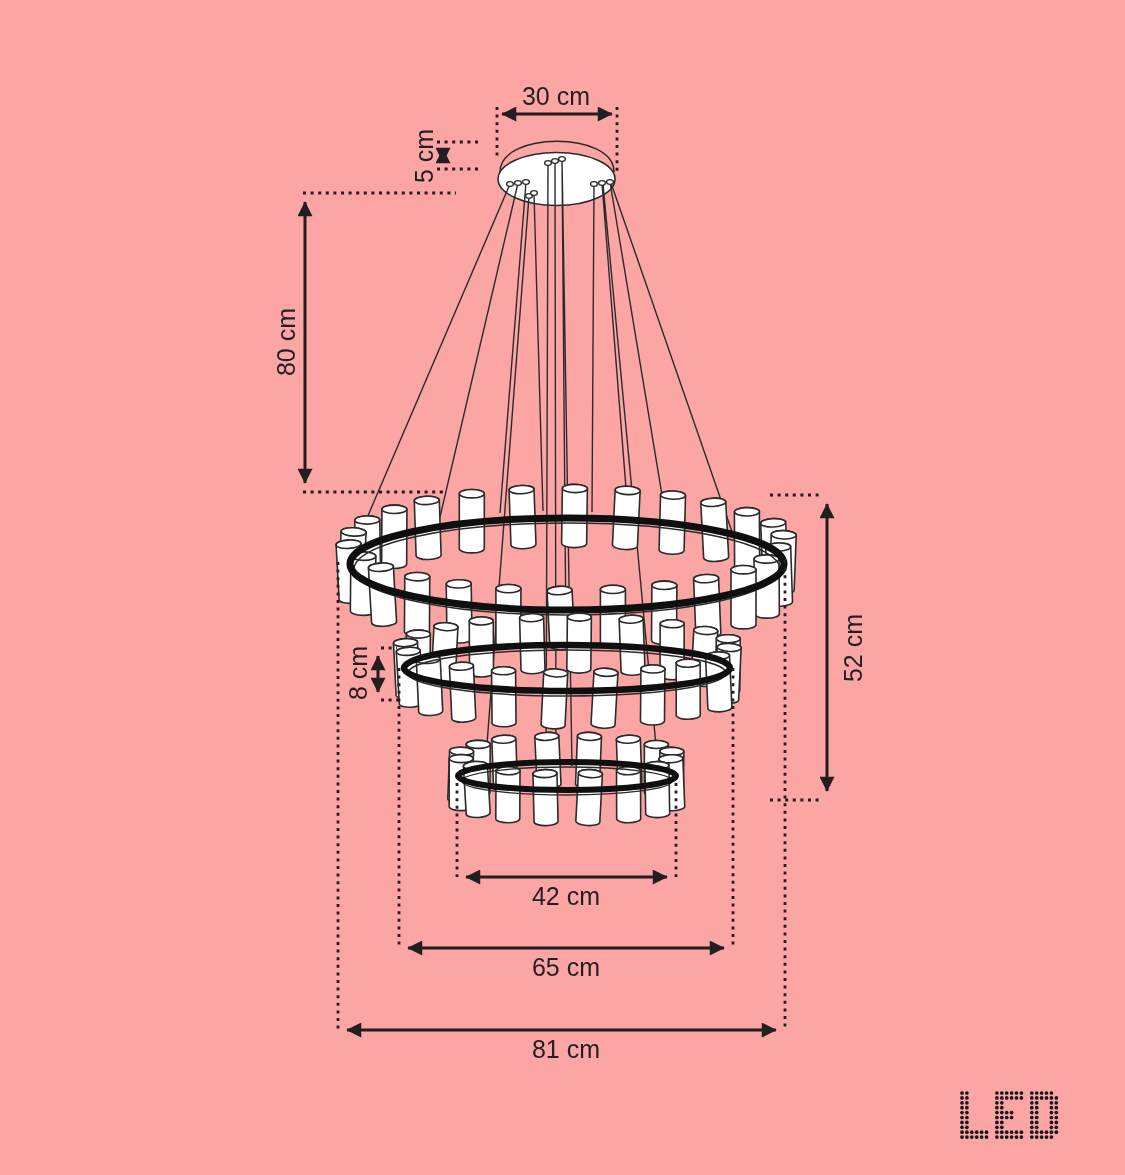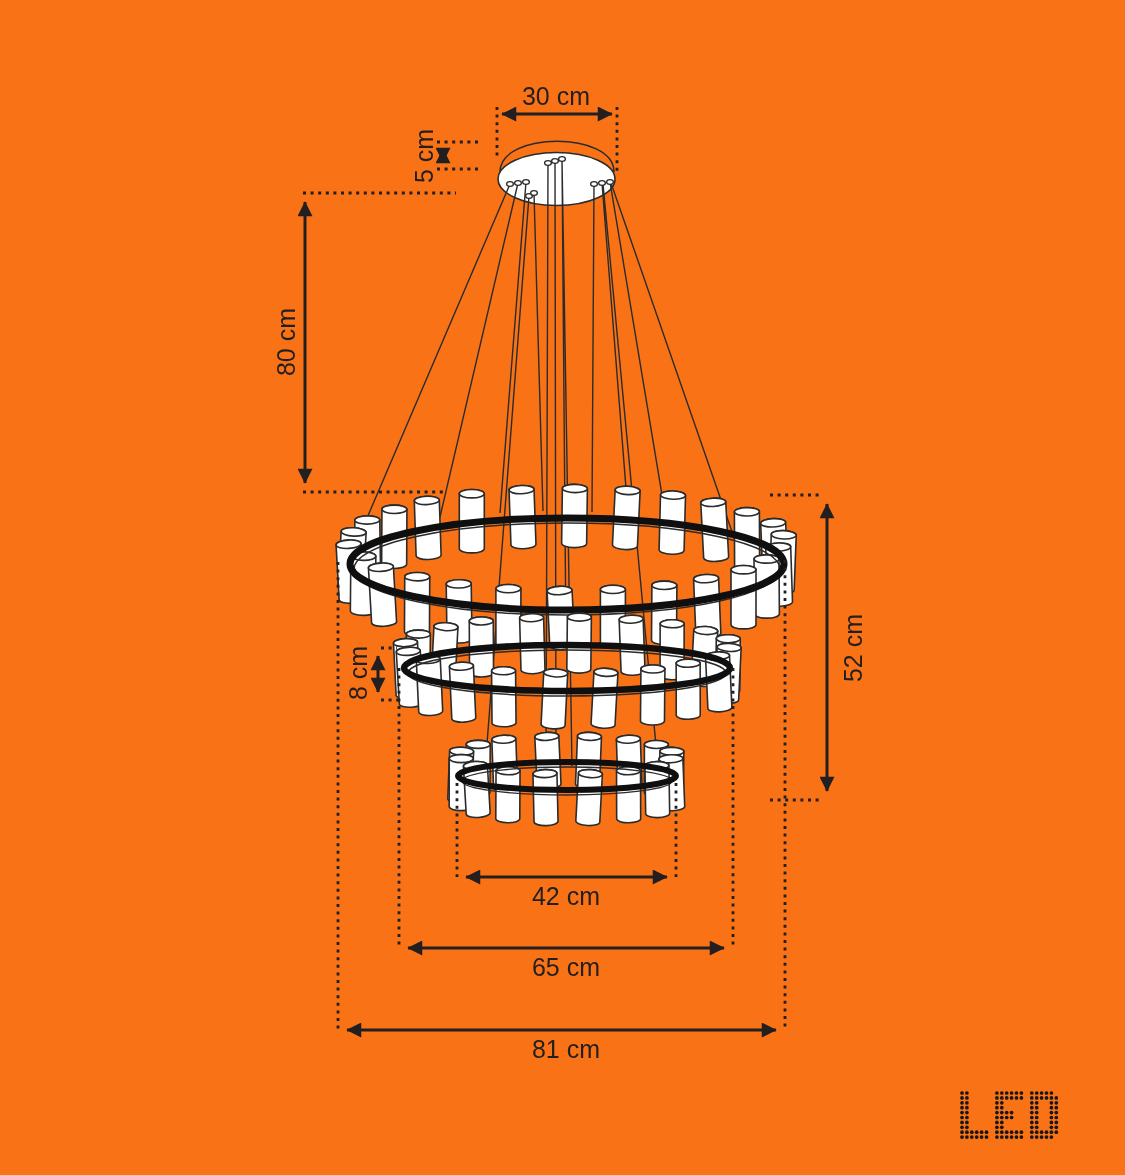--- a/index.html
+++ b/index.html
@@ -1,16 +1,16 @@
 <!DOCTYPE html>
 <html><head>
 <meta charset="utf-8">
 <style>
   html,body{margin:0;padding:0;background:#ffffff;}
-  .stage{position:relative;width:1125px;height:1175px;background:#f97316;overflow:hidden;
+  .stage{position:relative;width:1125px;height:1175px;background:#fca5a5;overflow:hidden;
          font-family:"Liberation Sans", sans-serif;}
   svg{display:block;}
   .thin{stroke:#2b2b2b;stroke-width:1.5;fill:none;}
   .cable{stroke:#2b2b2b;stroke-width:1.4;fill:none;}
   .cyl{fill:#ffffff;stroke:#2b2b2b;stroke-width:1.6;}
   .band{fill:none;stroke:#0f0f0f;}
   .innerEdge{fill:none;stroke:#2b2b2b;stroke-width:1.4;}
   .dim{stroke:#231f20;stroke-width:3;fill:none;}
   .dotted{stroke:#231f20;stroke-width:2.8;fill:none;stroke-dasharray:3 4.6;}
   .dimlabel{font-family:"Liberation Sans", sans-serif;font-size:25px;fill:#231f20;}

